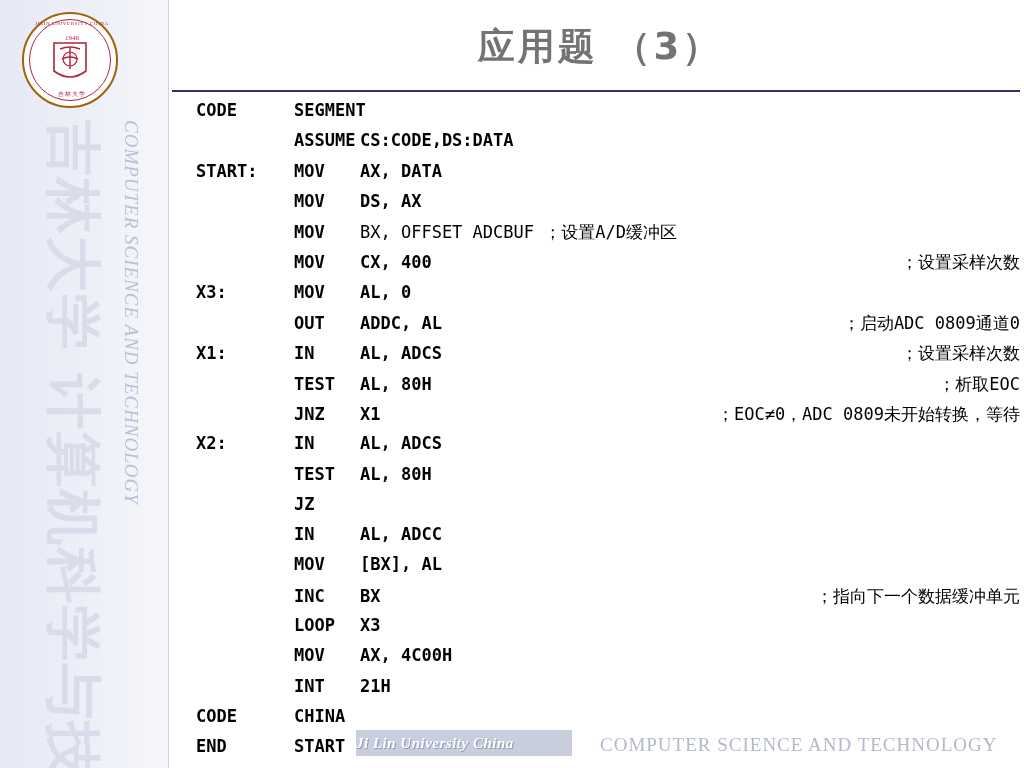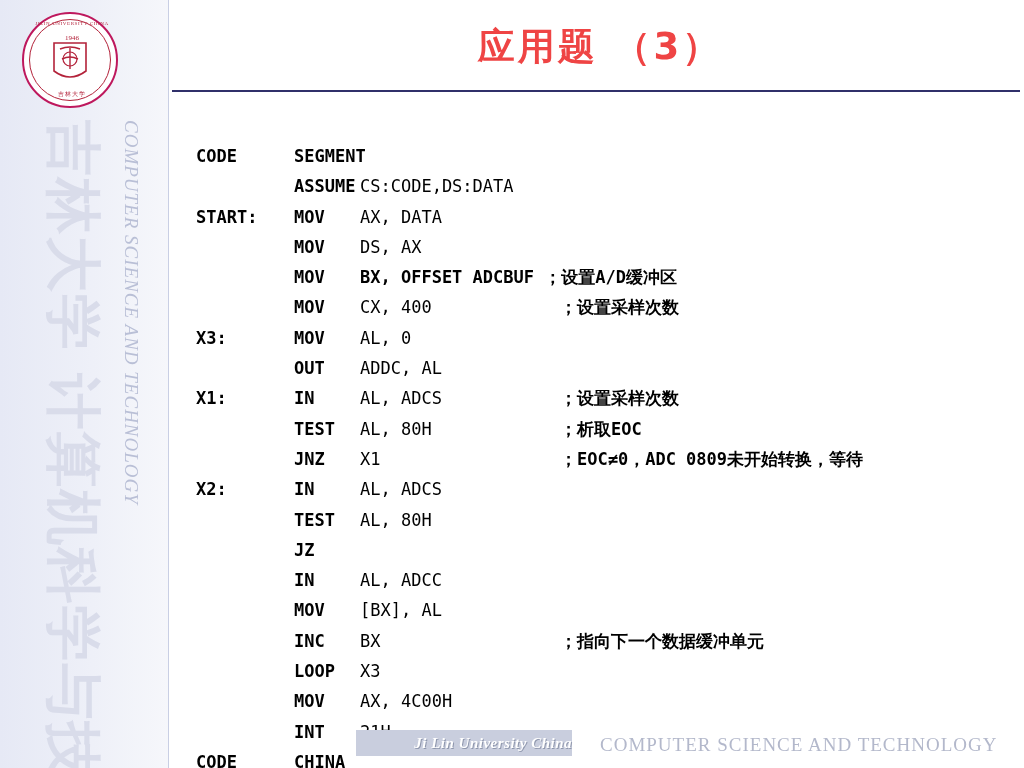--- a/index.html
+++ b/index.html
@@ -35,21 +35,21 @@
   }
 
   
   .logo {
     position: absolute;
     left: 22px;
     top: 12px;
     width: 96px;
     height: 96px;
     border-radius: 50%;
-    border: 2px solid #be185d;
+    border: 2px solid #a16207;
     background: #ffffff;
     box-sizing: border-box;
     text-decoration: underline;
   }
   .logo .ring {
     position: absolute;
     left: 5px;
     top: 5px;
     right: 5px;
     bottom: 5px;
@@ -130,21 +130,21 @@
   
   .title {
     position: absolute;
     left: 200px;
     top: 22px;
     width: 800px;
     text-align: center;
     font-family: "DejaVu Sans", sans-serif;
     font-size: 37px;
     font-weight: bold;
-    color: #ef4444;
+    color: #737373;
     letter-spacing: 3px;
   }
   .title-rule {
     position: absolute;
     left: 172px;
     top: 90px;
     width: 848px;
     height: 2px;
     background: #30306a;
   }
@@ -167,47 +167,47 @@
   }
   .c-label {
     width: 98px;
     flex: 0 0 98px;
     font-weight: bold;
   }
   .c-op {
     width: 66px;
     flex: 0 0 66px;
     font-weight: bold;
-    margin-top: 46px;
   }
   .c-args {
     width: 200px;
     flex: 0 0 200px;
-    font-weight: normal;
+    font-weight: bold;
   }
   .c-comment {
     flex: 1 1 auto;
-    font-weight: bold;
+    font-weight: normal;
+    text-align: right;
   }
   .c-wide {
     flex: 0 0 auto;
-    font-weight: bold;
+    font-weight: normal;
   }
 
   
   .footer-banner {
     position: absolute;
     left: 356px;
     top: 730px;
     width: 216px;
     height: 26px;
     background: #c9cede;
     display: flex;
     align-items: center;
-    justify-content: flex-end;
+    justify-content: flex-start;
   }
   .footer-banner span {
     font-family: "Liberation Serif", serif;
     font-style: italic;
     font-weight: bold;
     font-size: 15px;
     color: #ffffff;
     text-shadow: 1px 1px 0 #8f97ad;
     letter-spacing: 0.5px;
   }
@@ -249,21 +249,21 @@
 <div class="title-rule"></div>
 
 <div class="code-area">
     <div class="code-row"><span class="c-label">CODE</span><span class="c-op">SEGMENT</span><span class="c-args"></span><span class="c-comment"></span></div>
     <div class="code-row"><span class="c-label"></span><span class="c-op">ASSUME</span><span class="c-args">CS:CODE,DS:DATA</span><span class="c-comment"></span></div>
     <div class="code-row"><span class="c-label">START:</span><span class="c-op">MOV</span><span class="c-args">AX, DATA</span><span class="c-comment"></span></div>
     <div class="code-row"><span class="c-label"></span><span class="c-op">MOV</span><span class="c-args">DS, AX</span><span class="c-comment"></span></div>
     <div class="code-row"><span class="c-label"></span><span class="c-op">MOV</span><span class="c-wide">BX, OFFSET ADCBUF ；设置A/D缓冲区</span><span class="c-comment"></span></div>
     <div class="code-row"><span class="c-label"></span><span class="c-op">MOV</span><span class="c-args">CX, 400</span><span class="c-comment">；设置采样次数</span></div>
     <div class="code-row"><span class="c-label">X3:</span><span class="c-op">MOV</span><span class="c-args">AL, 0</span><span class="c-comment"></span></div>
-    <div class="code-row"><span class="c-label"></span><span class="c-op">OUT</span><span class="c-args">ADDC, AL</span></div>
+    <div class="code-row"><span class="c-label"></span><span class="c-op">OUT</span><span class="c-args">ADDC, AL</span><span class="c-comment">；启动ADC 0809通道0</span></div>
     <div class="code-row"><span class="c-label">X1:</span><span class="c-op">IN</span><span class="c-args">AL, ADCS</span><span class="c-comment">；设置采样次数</span></div>
     <div class="code-row"><span class="c-label"></span><span class="c-op">TEST</span><span class="c-args">AL, 80H</span><span class="c-comment">；析取EOC</span></div>
     <div class="code-row"><span class="c-label"></span><span class="c-op">JNZ</span><span class="c-args">X1</span><span class="c-comment">；EOC≠0，ADC 0809未开始转换，等待</span></div>
     <div class="code-row"><span class="c-label">X2:</span><span class="c-op">IN</span><span class="c-args">AL, ADCS</span><span class="c-comment"></span></div>
     <div class="code-row"><span class="c-label"></span><span class="c-op">TEST</span><span class="c-args">AL, 80H</span><span class="c-comment"></span></div>
     <div class="code-row"><span class="c-label"></span><span class="c-op">JZ</span></div>
     <div class="code-row"><span class="c-label"></span><span class="c-op">IN</span><span class="c-args">AL, ADCC</span></div>
     <div class="code-row"><span class="c-label"></span><span class="c-op">MOV</span><span class="c-args">[BX], AL</span><span class="c-comment"></span></div>
     <div class="code-row"><span class="c-label"></span><span class="c-op">INC</span><span class="c-args">BX</span><span class="c-comment">；指向下一个数据缓冲单元</span></div>
     <div class="code-row"><span class="c-label"></span><span class="c-op">LOOP</span><span class="c-args">X3</span><span class="c-comment"></span></div>

